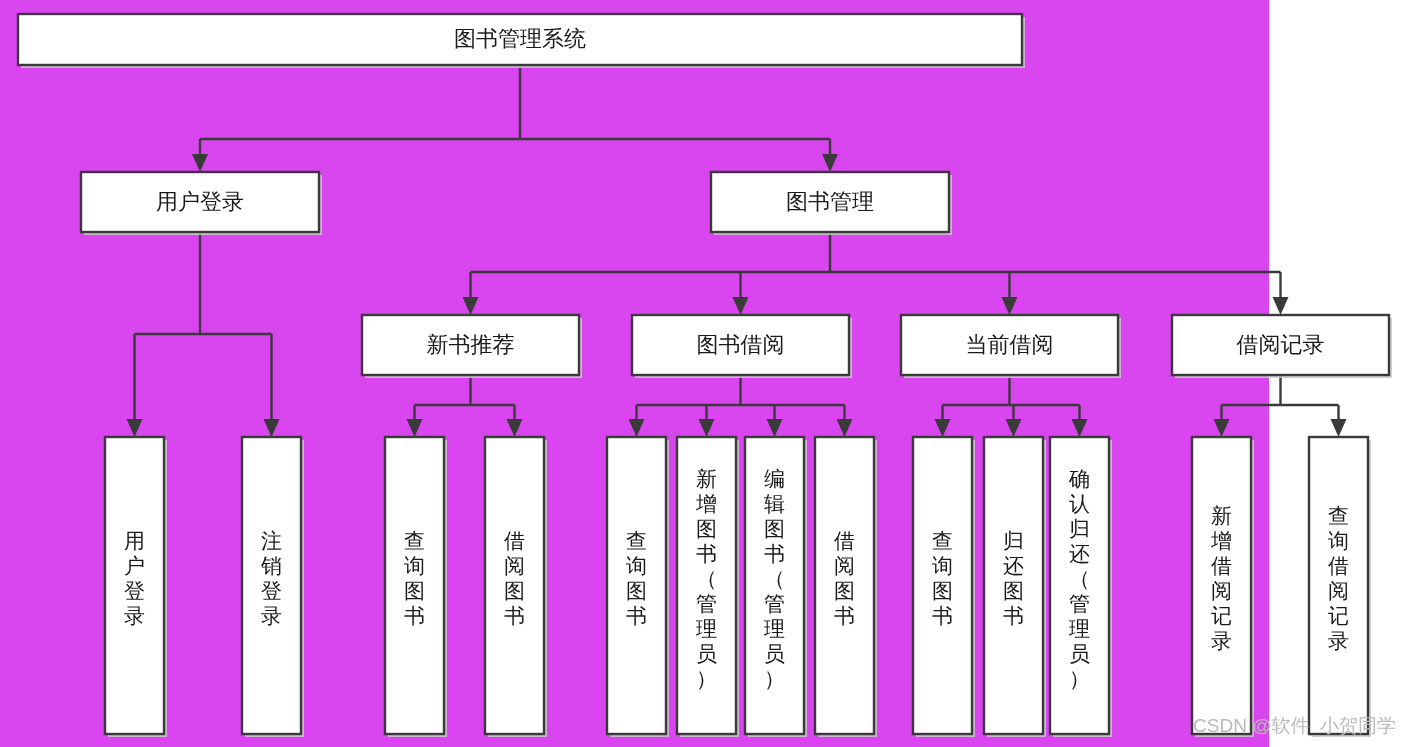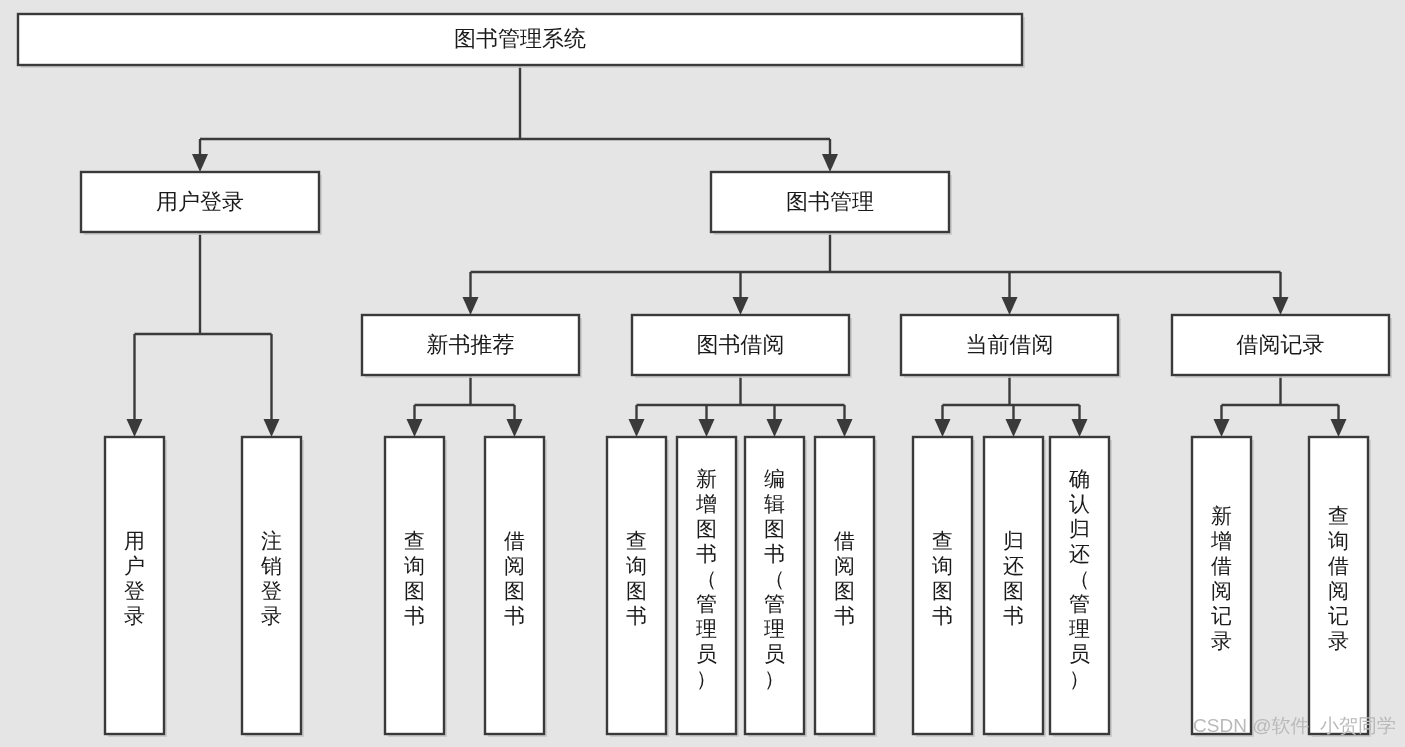--- a/index.html
+++ b/index.html
@@ -10,23 +10,23 @@
   }
   body {
     width: 1405px;
     height: 747px;
     font-family: "Liberation Sans", "DejaVu Sans", sans-serif;
     overflow: hidden;
     position: relative;
   }
   #diagram-root {
     position: relative;
-    width: 1405px;
+    width: 1269px;
     height: 747px;
-    background: #e5e5e5;
+    background: #d946ef;
   }
   svg#flow-svg {
     position: absolute;
     left: 0;
     top: 0;
     width: 1405px;
     height: 747px;
     display: block;
   }
   .node-box {

